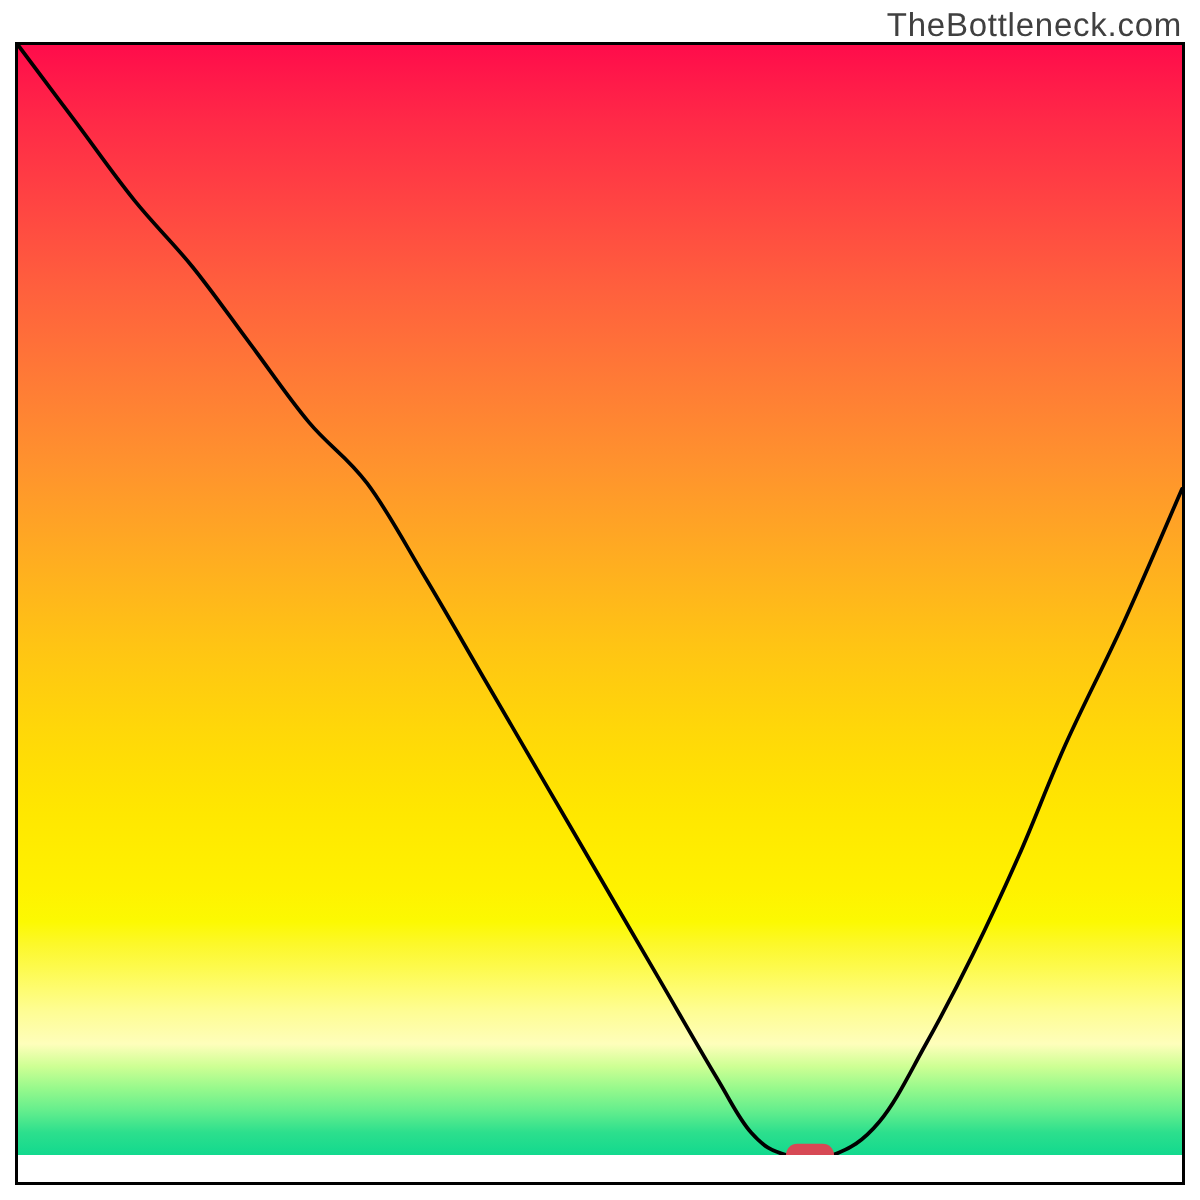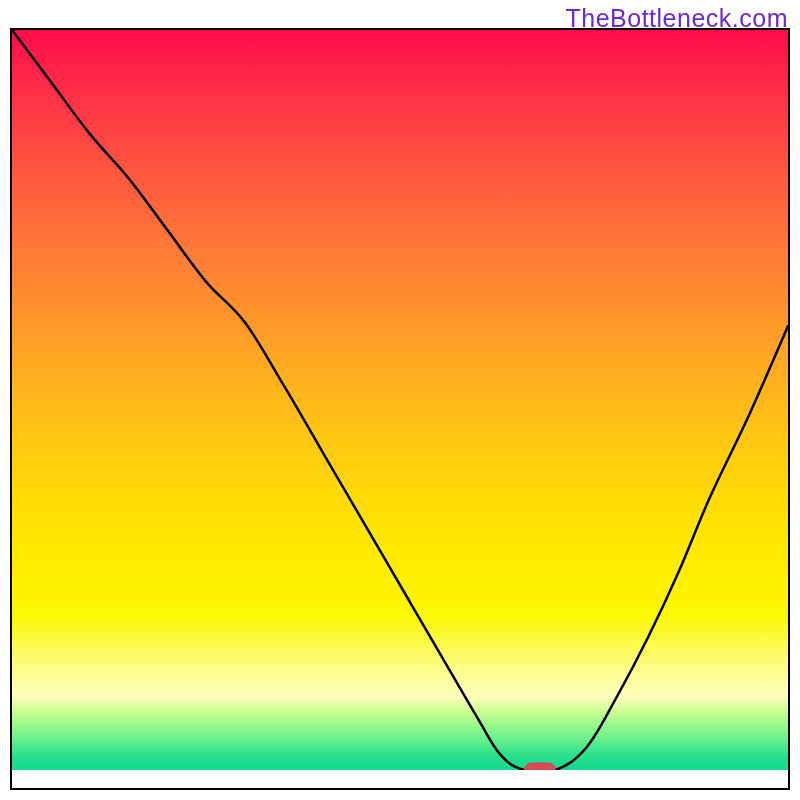--- a/index.html
+++ b/index.html
@@ -13,23 +13,23 @@
   }
   .chart-wrap {
     position: relative;
     width: 800px;
     height: 800px;
   }
   .watermark {
     position: absolute;
     top: 4px;
     right: 12px;
-    font-size: 25px;
+    font-size: 22px;
     font-weight: 500;
-    color: #6d28d9;
+    color: #404040;
     letter-spacing: 0.5px;
     z-index: 10;
   }
   .frame {
     position: absolute;
     left: 12px;
     top: 30px;
     width: 776px;
     height: 758px;
     box-sizing: border-box;

